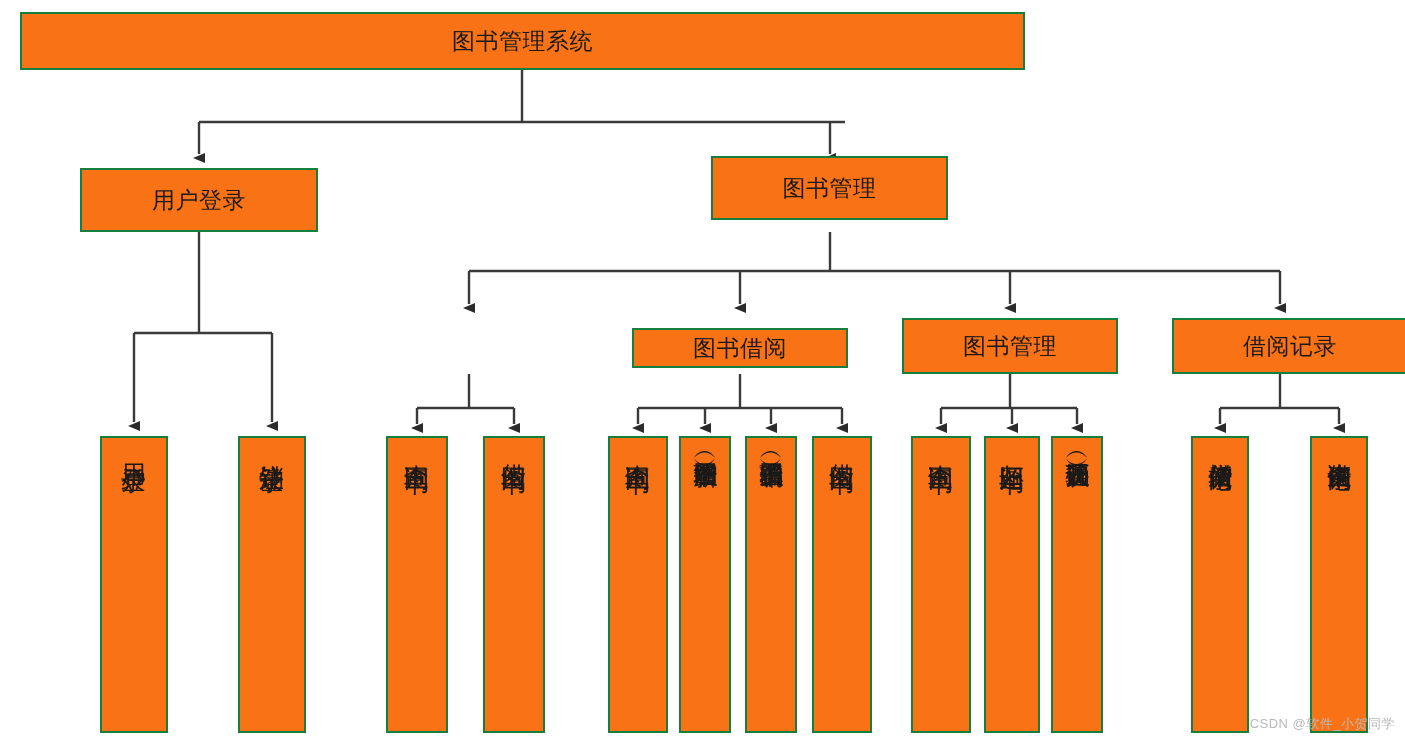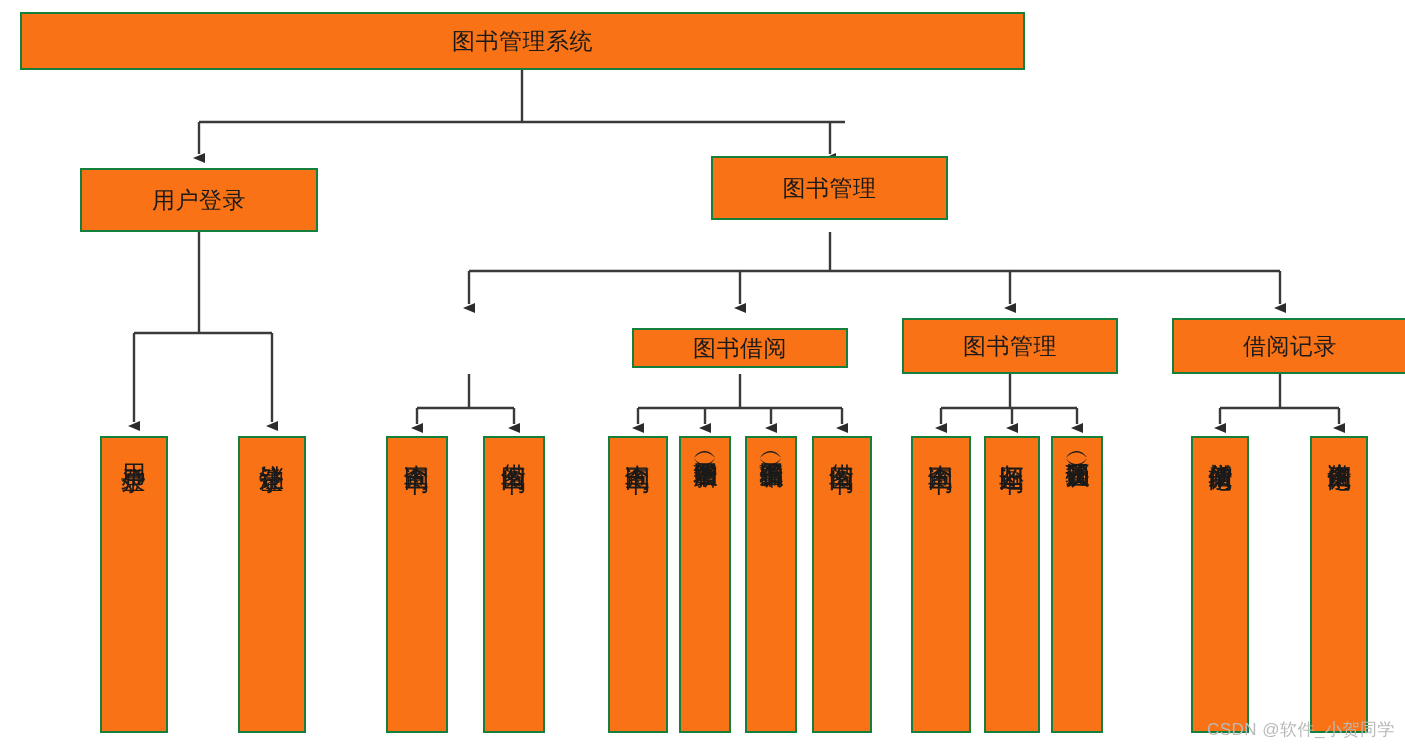--- a/index.html
+++ b/index.html
@@ -54,22 +54,22 @@
   .leaf {
     align-items: flex-start;
     justify-content: center;
   }
   .leaf .node-v {
     display: block;
   }
   .watermark {
     position: absolute;
     right: 10px;
-    bottom: 6px;
-    font-size: 17px;
+    bottom: 14px;
+    font-size: 13px;
     color: #b9b9b9;
     letter-spacing: 0.5px;
     z-index: 5;
     white-space: nowrap;
   }
 </style>
 </head>
 <body>
 
 <div id="canvas">

